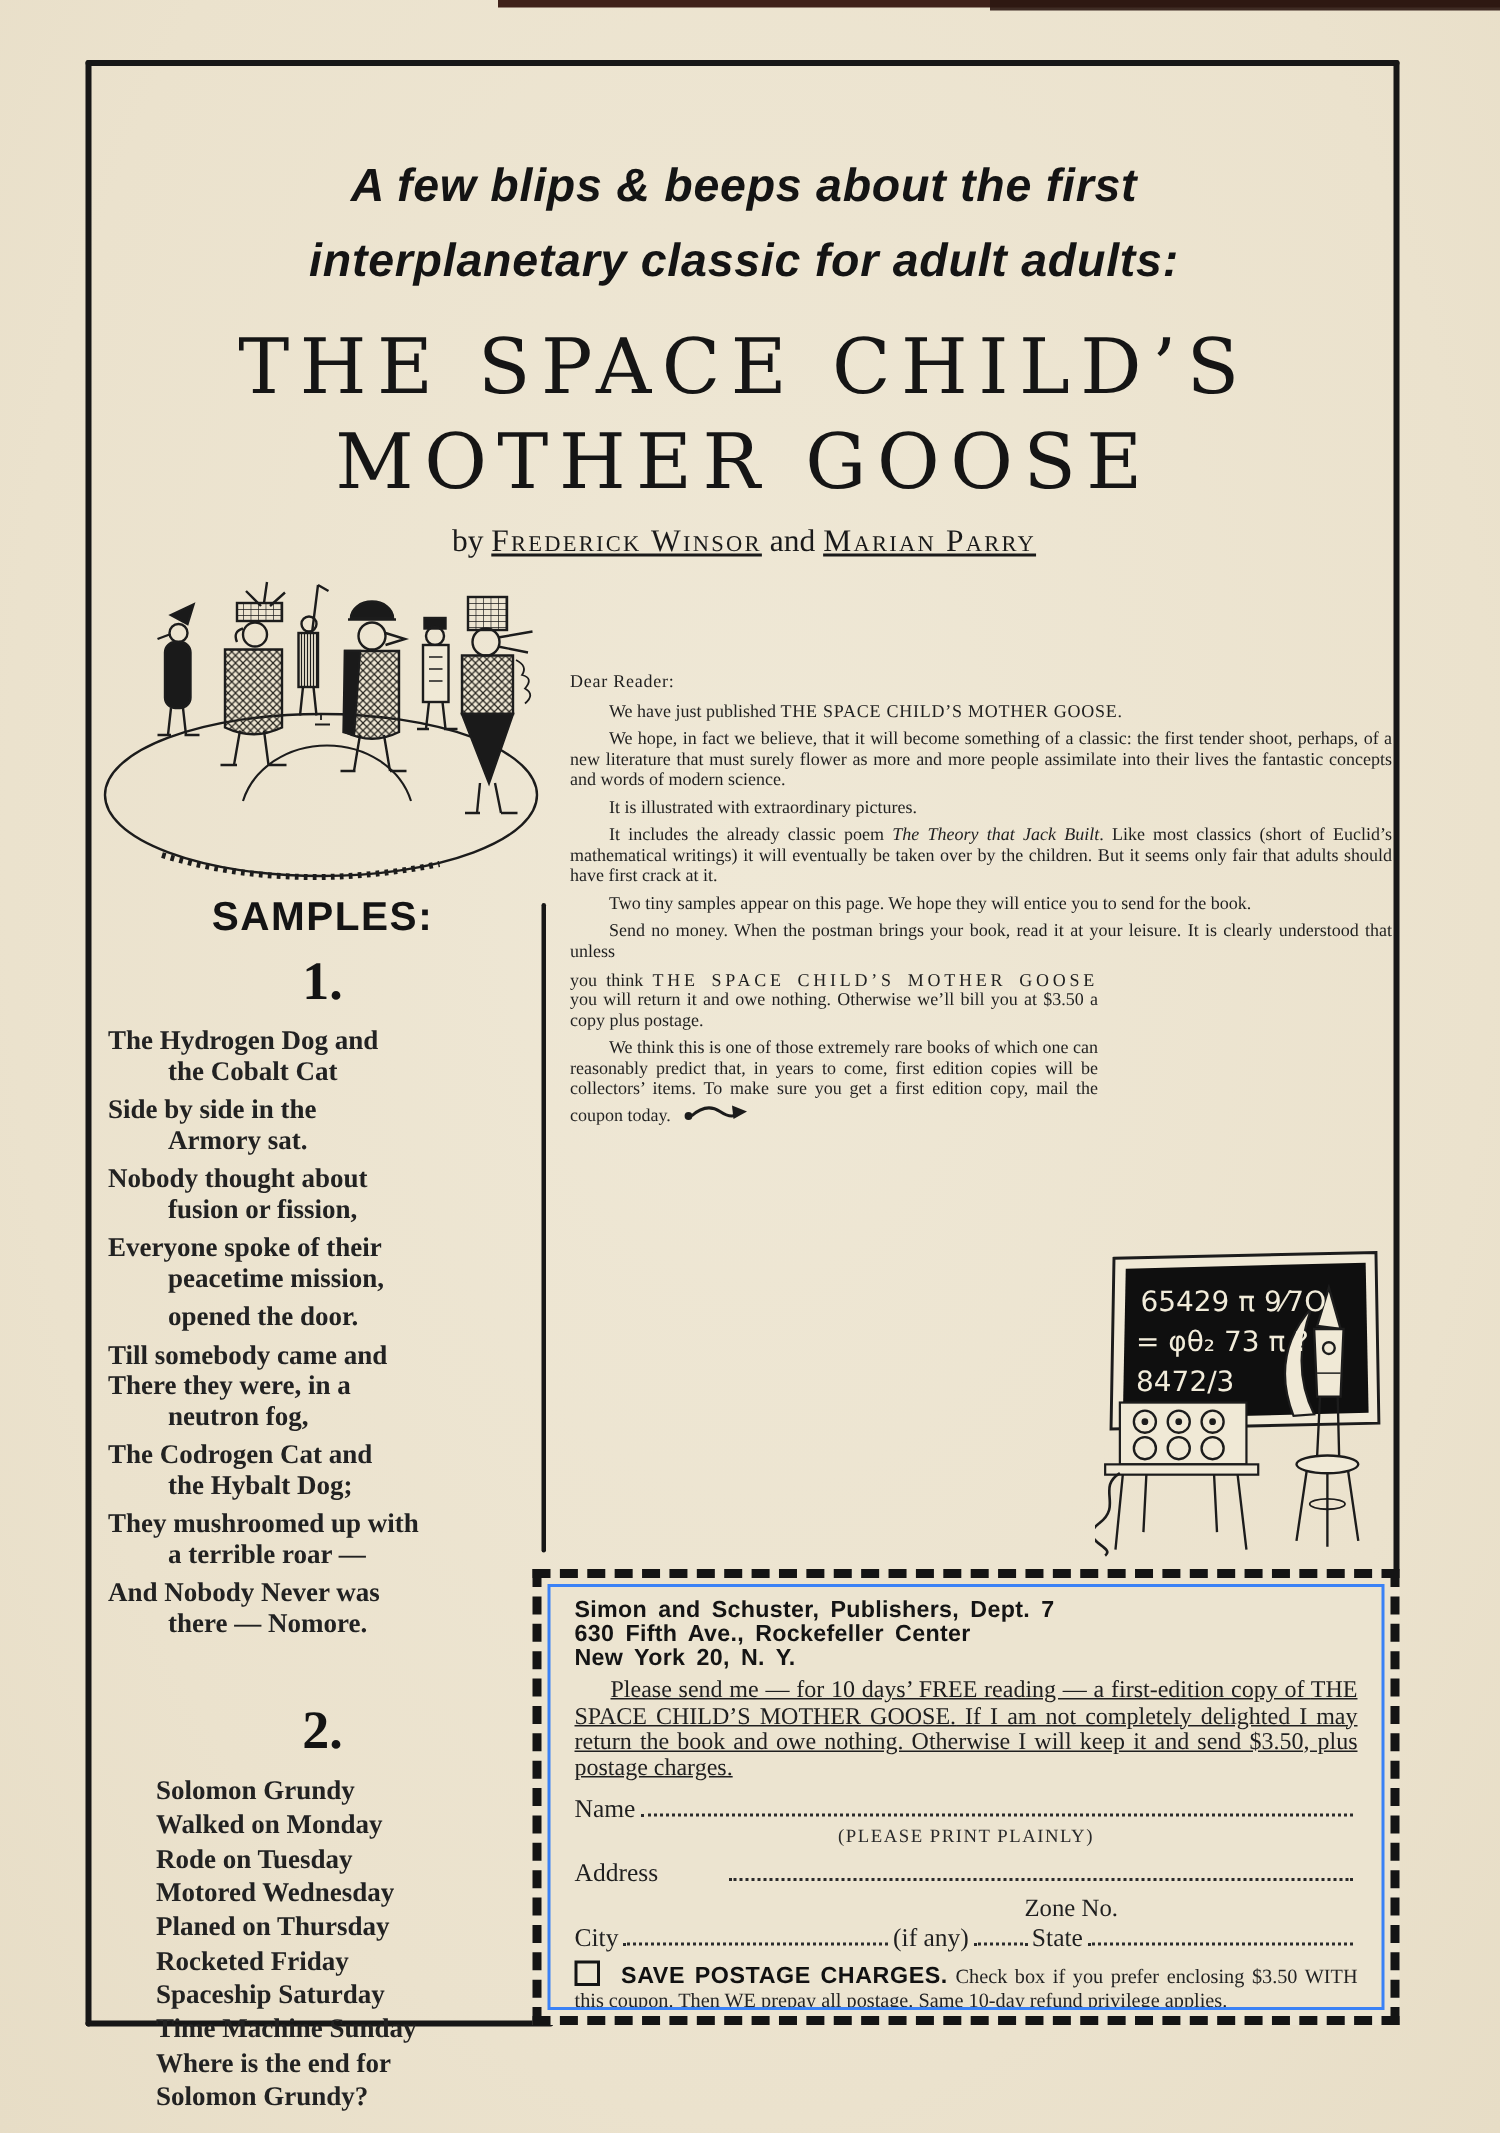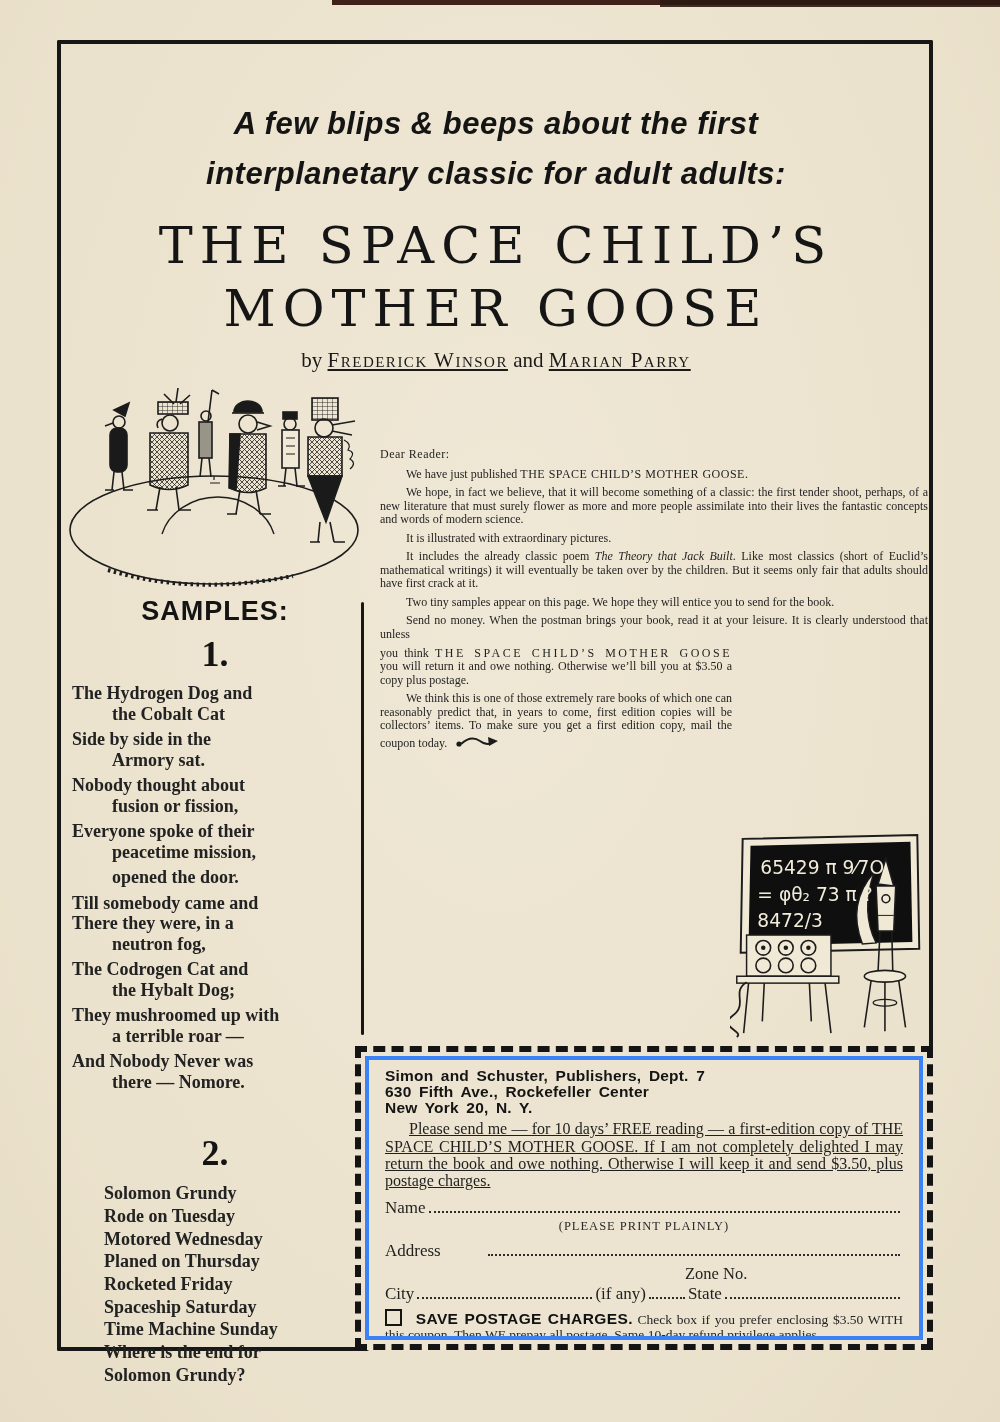--- a/index.html
+++ b/index.html
@@ -69,21 +69,21 @@
   .arrow-glyph{vertical-align:-2px;margin-left:8px;}
 
   .chalkboard{position:absolute;left:730px;top:833px;width:198px;height:208px;}
 
   
   .coupon{
     position:absolute;left:355px;top:1046px;width:578px;height:304px;
     box-sizing:border-box;border:6px dashed #141414;background:#ece4d0;
   }
   .coupon-inner{
-    box-sizing:border-box;margin:4px;border:4px solid #3b82f6;
+    box-sizing:border-box;margin:4px;border:2px solid #3b82f6;
     height:calc(100% - 8px);padding:8px 16px 4px 16px;overflow:hidden;
   }
   .coupon-address{
     font-family:"Liberation Sans",sans-serif;font-weight:bold;
     font-size:15.5px;line-height:1.02;letter-spacing:.2px;word-spacing:3px;color:#141414;
   }
   .coupon-body{
     font-size:16px;line-height:1.07;text-align:justify;text-indent:24px;
     margin-top:5px;color:#1f1f1f;text-decoration:underline;
   }
@@ -213,20 +213,21 @@
         <div class="line indent">the Hybalt Dog;</div>
         <div class="line">They mushroomed up with</div>
         <div class="line indent">a terrible roar —</div>
         <div class="line">And Nobody Never was</div>
         <div class="line indent">there — Nomore.</div>
       </div>
     <div class="sample-number second">2.</div>
     <div class="poem poem2">
 
     <div class="line">Solomon Grundy</div>
+        <div class="line">Walked on Monday</div>
         <div class="line">Rode on Tuesday</div>
         <div class="line">Motored Wednesday</div>
         <div class="line">Planed on Thursday</div>
         <div class="line">Rocketed Friday</div>
         <div class="line">Spaceship Saturday</div>
         <div class="line">Time Machine Sunday</div>
         <div class="line">Where is the end for</div>
         <div class="line">Solomon Grundy?</div>
       </div>
   </div>

